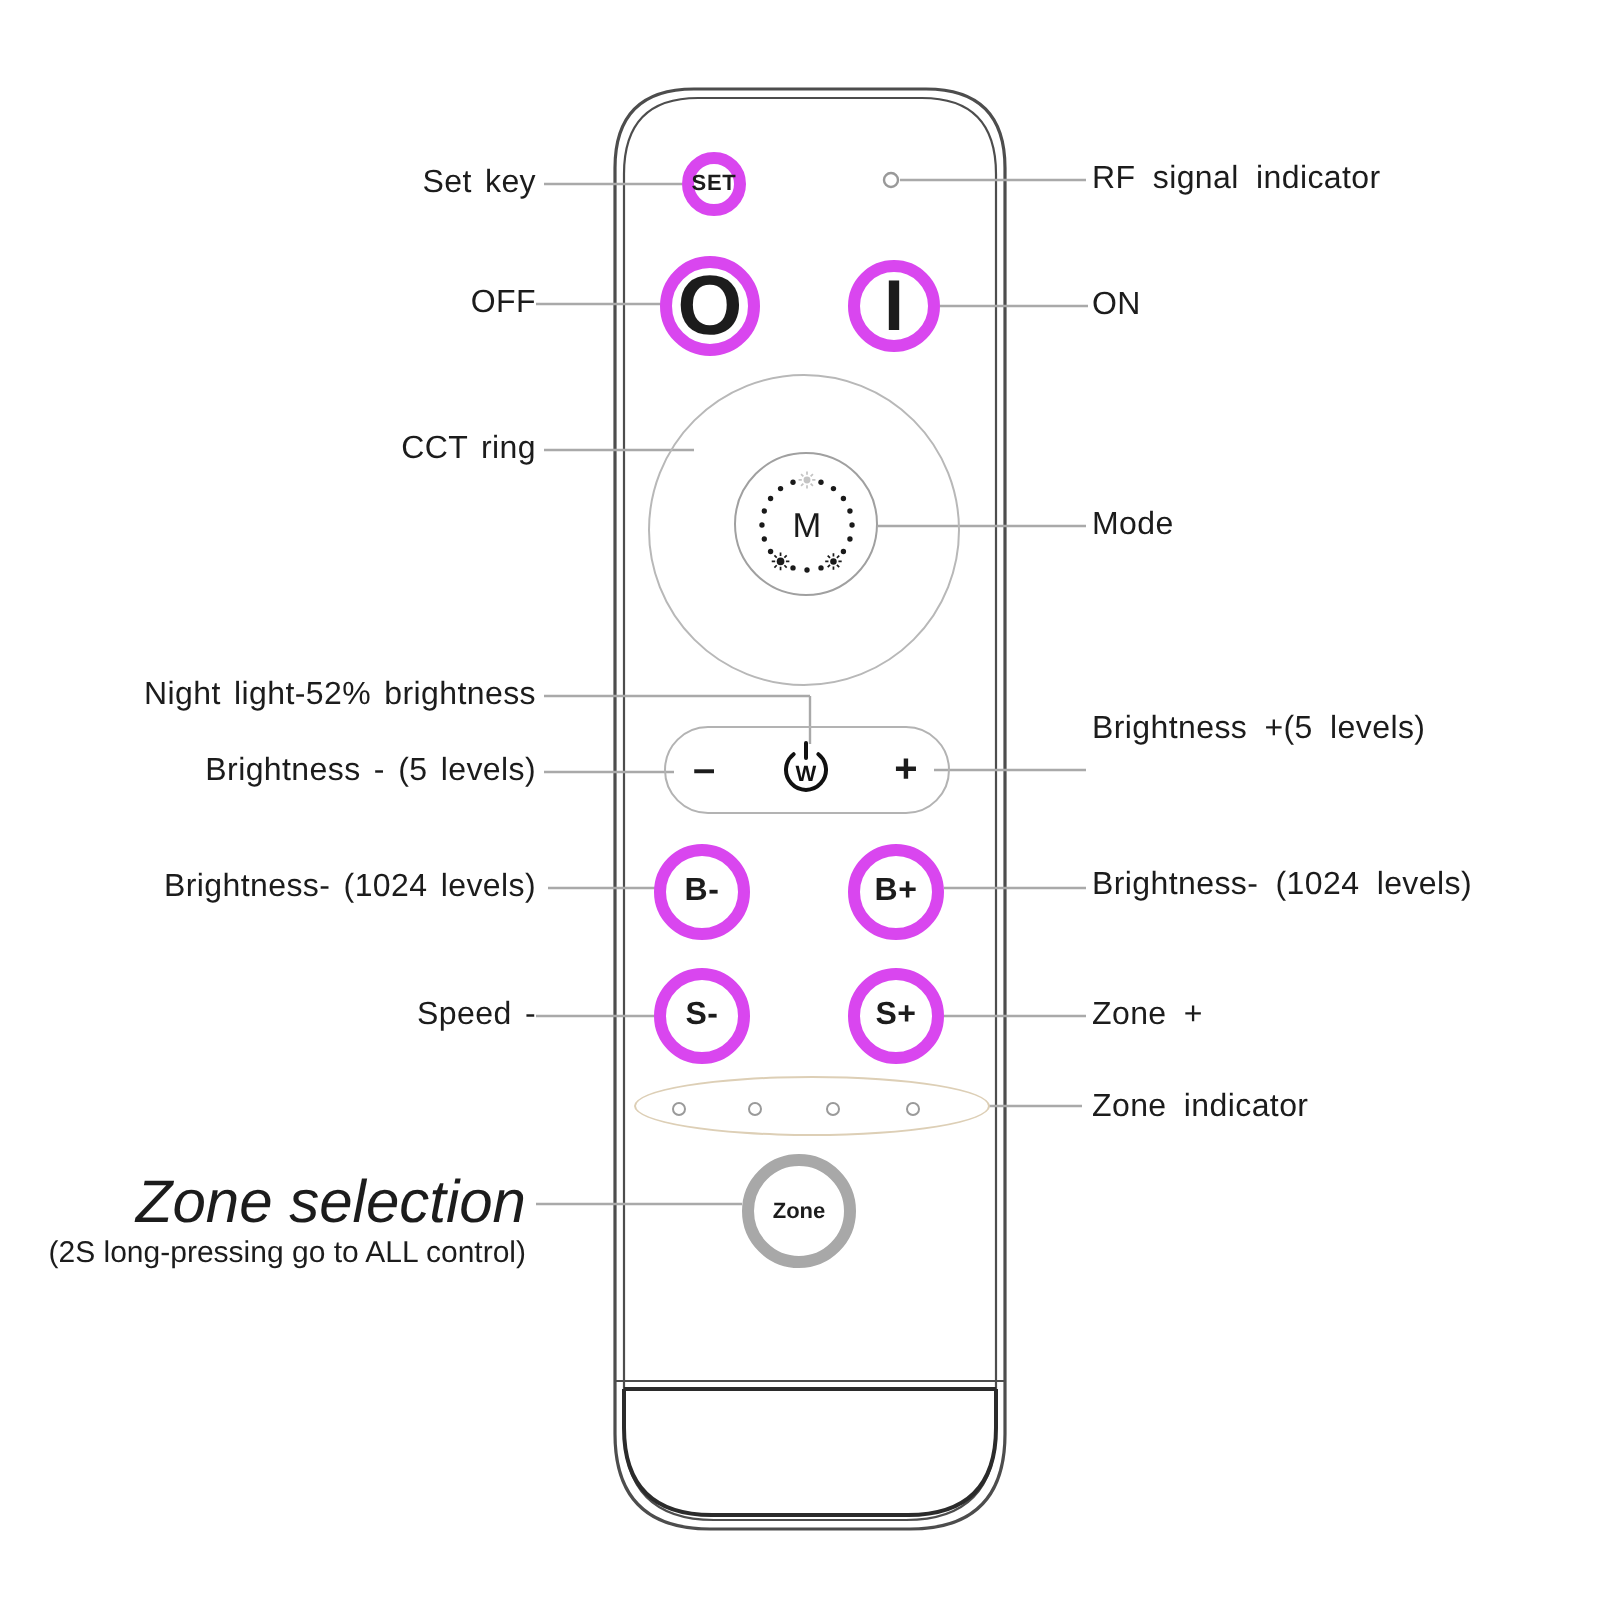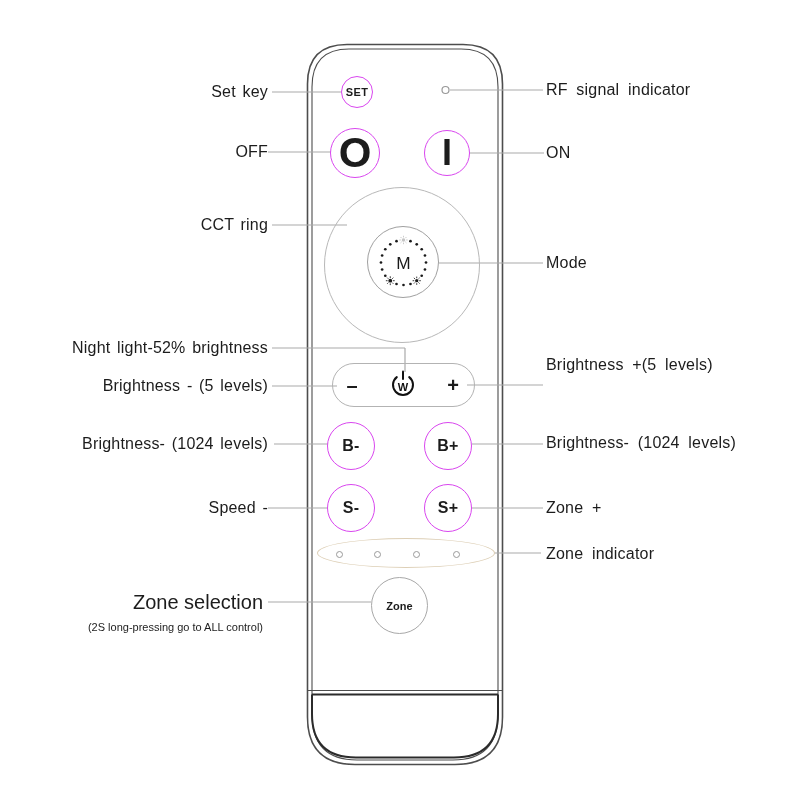--- a/index.html
+++ b/index.html
@@ -2,21 +2,21 @@
 <html><head>
 <meta charset="utf-8">
 <style>
   html,body{margin:0;padding:0;background:#ffffff;}
   #stage{
     position:relative;width:800px;height:800px;background:#ffffff;overflow:hidden;
     font-family:"Liberation Sans","DejaVu Sans",sans-serif;color:#1c1c1c;
   }
   #artwork{position:absolute;left:0;top:0;}
   .btn{
-    position:absolute;border:1px solid #d946ef;border-radius:50%;
+    position:absolute;border:6px solid #d946ef;border-radius:50%;
     display:flex;align-items:center;justify-content:center;
     background:transparent;box-sizing:border-box;
   }
   .lbl{position:absolute;white-space:nowrap;font-size:16px;line-height:26px;letter-spacing:0.2px;}
   .lbl-left{right:532px;text-align:right;word-spacing:2px;}
   .lbl-right{left:546px;text-align:center;word-spacing:4px;}
   .set-btn{left:341px;top:76px;width:32px;height:32px;font-size:11px;font-weight:bold;letter-spacing:0.4px;}
   .off-btn{left:330px;top:128px;width:50px;height:50px;font-size:42px;font-weight:700;}
   .on-btn{left:424px;top:130px;width:46px;height:46px;font-size:36px;font-weight:700;}
   .cct-ring{position:absolute;left:324px;top:187px;width:156px;height:156px;border:1px solid #b8b8b8;border-radius:50%;box-sizing:border-box;}
@@ -30,22 +30,22 @@
   .power-ico{position:absolute;left:386px;top:367px;}
   .small-round{width:48px;height:48px;font-size:16px;font-weight:600;letter-spacing:0.3px;}
   .bminus-btn{left:327px;top:422px;}
   .bplus-btn{left:424px;top:422px;}
   .sminus-btn{left:327px;top:484px;}
   .splus-btn{left:424px;top:484px;}
   .zone-ellipse{position:absolute;left:317px;top:538px;width:178px;height:30px;border:1px solid #ddcfb6;border-radius:50%;box-sizing:border-box;}
   .zone-dot{position:absolute;width:7px;height:7px;top:551px;border:1px solid #9a9a9a;border-radius:50%;background:#fff;box-sizing:border-box;}
   .zone-btn{left:371px;top:577px;width:57px;height:57px;font-size:11px;font-weight:bold;border-color:#a8a8a8;}
   .zone-sel-wrap{position:absolute;right:537px;text-align:right;white-space:nowrap;}
-  .zone-sel-main{font-size:20px;line-height:30px;}
-  .zone-sel-sub{font-size:11px;line-height:20px;}
+  .zone-sel-main{font-size:30px;line-height:30px;font-style:italic;}
+  .zone-sel-sub{font-size:15px;line-height:20px;}
 </style>
 </head>
 <body>
 
 <div id="stage">
 
   <svg id="artwork" width="800" height="800" viewBox="0 0 800 800">
     <g stroke="#4d4d4d" fill="none">
       <path d="M307.5,84 Q307.5,44.5 347,44.5 L463,44.5 Q502.5,44.5 502.5,84 L502.5,717 Q502.5,764.5 455,764.5 L355,764.5 Q307.5,764.5 307.5,717 Z" stroke-width="1.6"></path>
       <path d="M312,87 Q312,49 349,49 L461,49 Q498,49 498,87 L498,714 Q498,760 453,760 L357,760 Q312,760 312,714 Z" stroke-width="1.1"></path>

